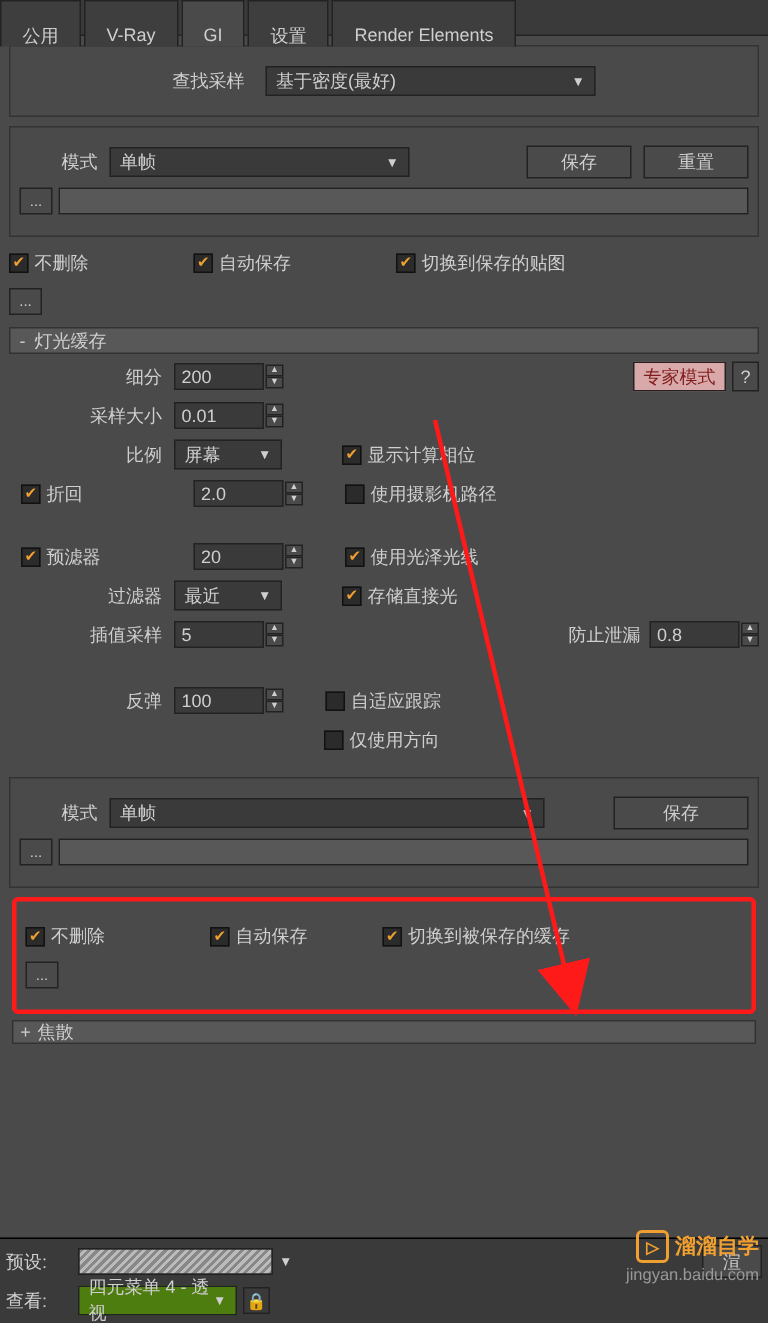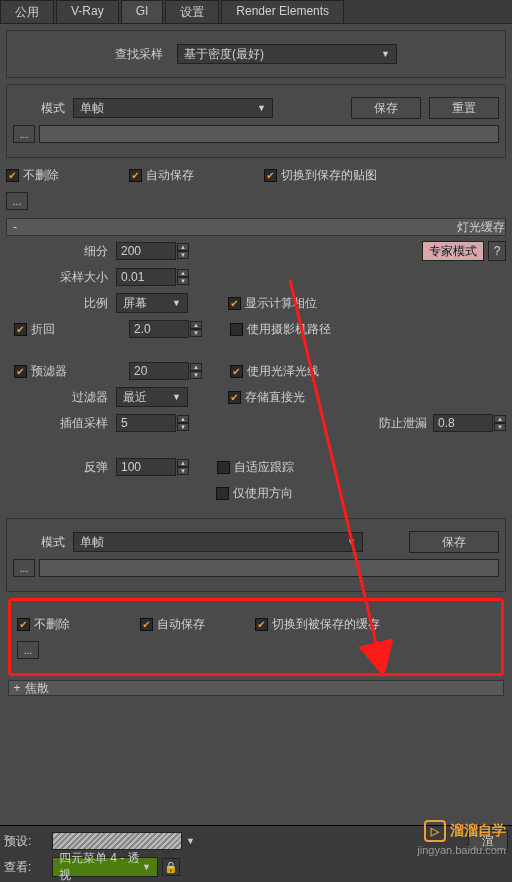--- a/index.html
+++ b/index.html
@@ -5,21 +5,21 @@
   * { box-sizing: border-box; margin: 0; padding: 0; }
   body {
     width: 512px; height: 882px;
     background: #4a4a4a;
     font-family: "Microsoft YaHei", sans-serif;
     font-size: 12px; color: #cfcfcf;
     position: relative; overflow: hidden;
   }
   .tabs { display: flex; height: 24px; background: #3a3a3a; border-bottom: 1px solid #222; }
   .tab {
-    padding: 3px 14px; border: 1px solid #222; border-bottom: none;
+    padding: 15px 14px; border: 1px solid #222; border-bottom: none;
     background: #3e3e3e; margin-right: 2px; cursor: pointer;
   }
   .tab.active { background: #4a4a4a; }
   .panel { padding: 6px; }
   .row { display: flex; align-items: center; margin: 4px 0; min-height: 22px; }
   .label-r { text-align: right; min-width: 110px; padding-right: 8px; }
   .dropdown {
     display: inline-flex; align-items: center; justify-content: space-between;
     background: #3a3a3a; border: 1px solid #222; padding: 2px 6px; height: 20px;
   }
@@ -33,40 +33,40 @@
     display:inline-flex;align-items:center;justify-content:center;
     width: 22px; height: 18px; background: #4a4a4a; border: 1px solid #222;
     font-size: 10px;
   }
   .sectionbar {
     display:flex;align-items:center;
     background: #585858; border: 1px solid #333; height: 18px;
     margin: 6px 0 4px 0; font-size: 12px;
   }
   .sectionbar .minus { width: 16px; text-align:center; }
-  .sectionbar .title { flex:1; text-align:right; }
+  .sectionbar .title { flex:1; text-align:left; }
   .chk {
     display:inline-flex;align-items:center;justify-content:center;
     width: 13px; height: 13px; background: #2b2b2b; border: 1px solid #111;
     color: #f0a030; font-size: 10px; margin-right: 4px;
   }
   .chk.empty { color: transparent; }
   .spinner {
     display:inline-flex;align-items:center;
     background:#3a3a3a;border:1px solid #222;height:18px;width:60px;padding:0 4px;
   }
   .spin-btns { display:inline-flex;flex-direction:column;margin-left:1px; }
   .spin-btns span { width:12px;height:8px;background:#4a4a4a;border:1px solid #222;font-size:6px;line-height:6px;text-align:center; }
   .pathbar {
     flex:1; background:#585858;border:1px solid #222;height:18px;
     padding:2px 4px;color:#d0d0d0;font-size:11px;overflow:hidden;white-space:nowrap;
   }
   .fieldset { border:1px solid #333; padding:8px 6px; margin-bottom:6px; }
   .expert-btn {
-    background:#d9a9a9;color:#0f172a;border:1px solid #222;
+    background:#d9a9a9;color:#7f1d1d;border:1px solid #222;
     padding:2px 6px;height:20px;display:inline-flex;align-items:center;
   }
   .qmark { width:18px;height:20px;border:1px solid #222;display:inline-flex;align-items:center;justify-content:center;margin-left:4px; }
   .redbox { border:3px solid #ff1a1a; border-radius:4px; padding:8px 6px; margin:4px 2px; }
   .footer-sec {
     display:flex;align-items:center;background:#585858;border:1px solid #333;
     height:16px;margin:4px 2px 2px 2px;
   }
   .footer-sec .plus{width:16px;text-align:center;}
   .footer-sec .t{flex:1;text-align:left;}

